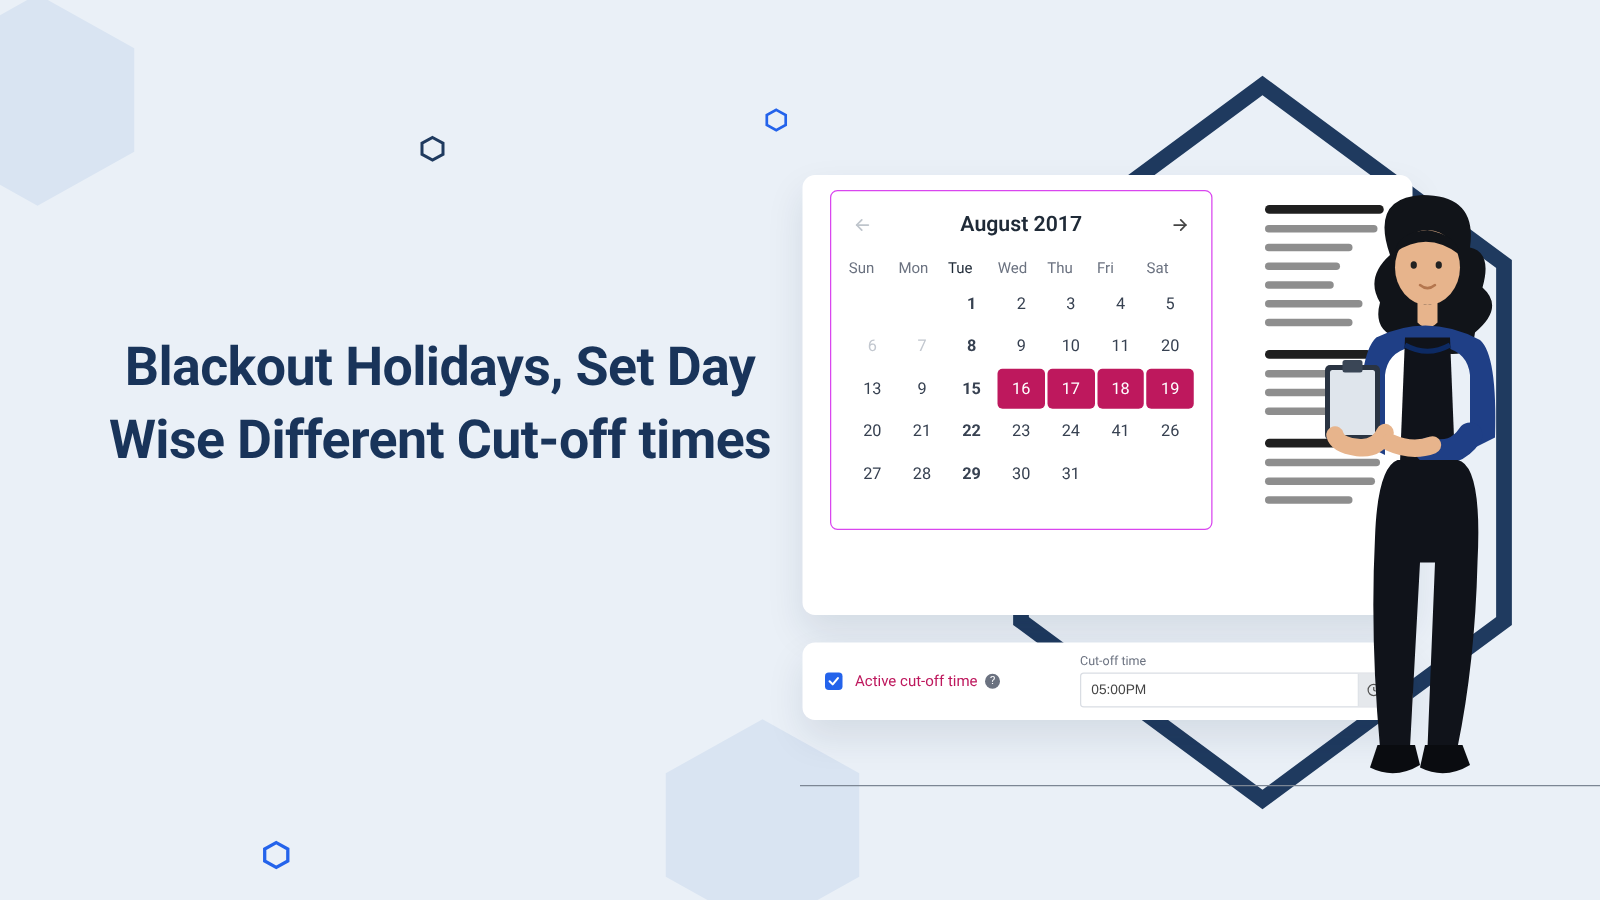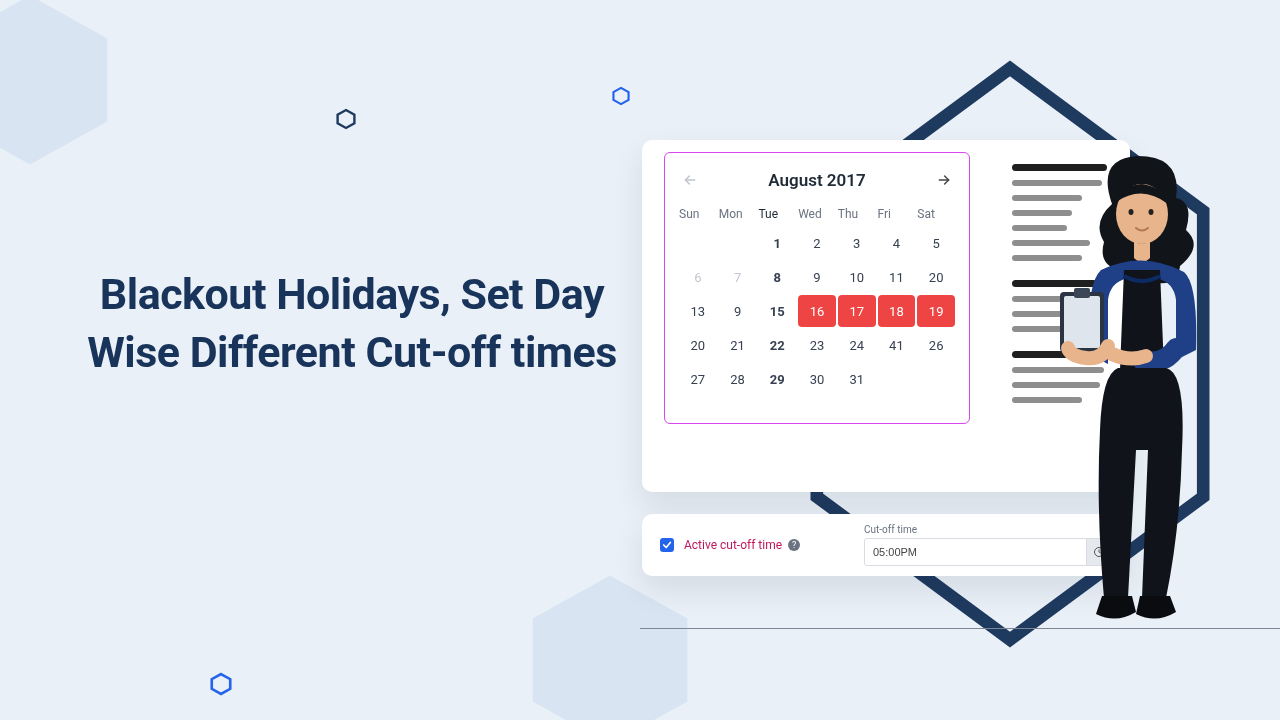--- a/index.html
+++ b/index.html
@@ -25,21 +25,21 @@
   .calnav{width:22px;height:22px;display:flex;align-items:center;justify-content:center;color:#444;cursor:pointer;}
   .calnav.dis{color:#bfc5cc;}
   .caltitle{font-size:17px;font-weight:600;color:#1f2a37;}
   .dow{display:grid;grid-template-columns:repeat(7,1fr);gap:2px;margin-top:6px;}
   .dow span{text-align:left;font-size:12px;color:#6b7280;padding:6px 0;}
   .dow span.hl{font-weight:400;color:#1f2a37;}
   .days{display:grid;grid-template-columns:repeat(7,1fr);gap:2px;}
   .day{height:32px;display:flex;align-items:center;justify-content:center;font-size:13px;color:#374151;border-radius:4px;cursor:pointer;}
   .day.pad{color:#c2c7cf;}
   .day.hl{font-weight:700;}
-  .day.sel{background:#ef4444;color:#fff;}
+  .day.sel{background:#be185d;color:#fff;}
   
   .card.cut{margin-top:22px;height:62px;display:flex;align-items:center;padding:0 18px;}
   .cb{width:14px;height:14px;background:#2463eb;border-radius:3px;display:flex;align-items:center;justify-content:center;margin-right:10px;}
   .cb svg{display:block;}
   .cblabel{font-size:12px;color:#be185d;}
   .help{width:12px;height:12px;border-radius:50%;background:#6b7280;color:#fff;font-size:9px;display:inline-flex;align-items:center;justify-content:center;margin-left:6px;}
   .field{margin-left:auto;width:248px;}
   .flabel{font-size:10px;color:#6b7280;margin-bottom:3px;}
   .fin{display:flex;border:1px solid #d9dde3;border-radius:3px;height:26px;}
   .fin input{border:0;outline:0;flex:1;padding:0 8px;font-size:11px;color:#444;background:transparent;}

